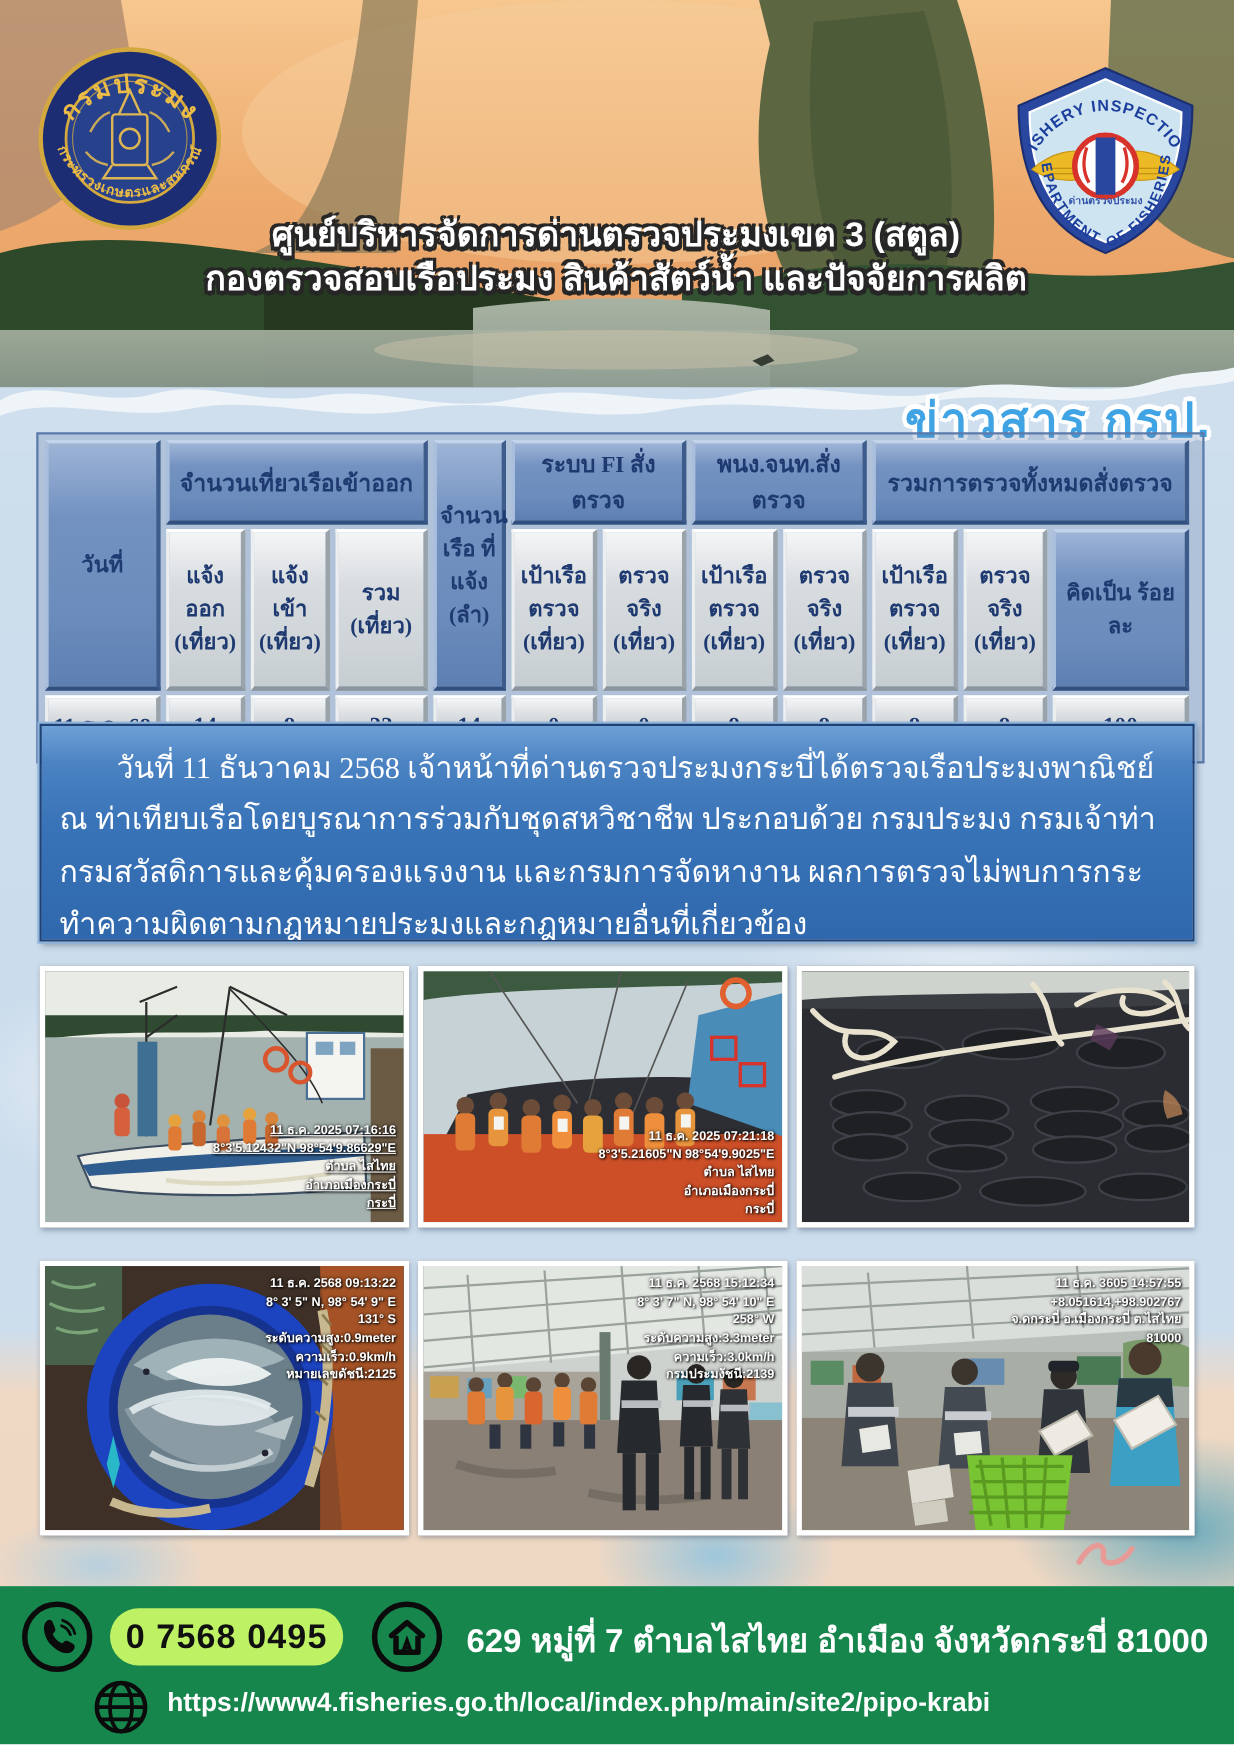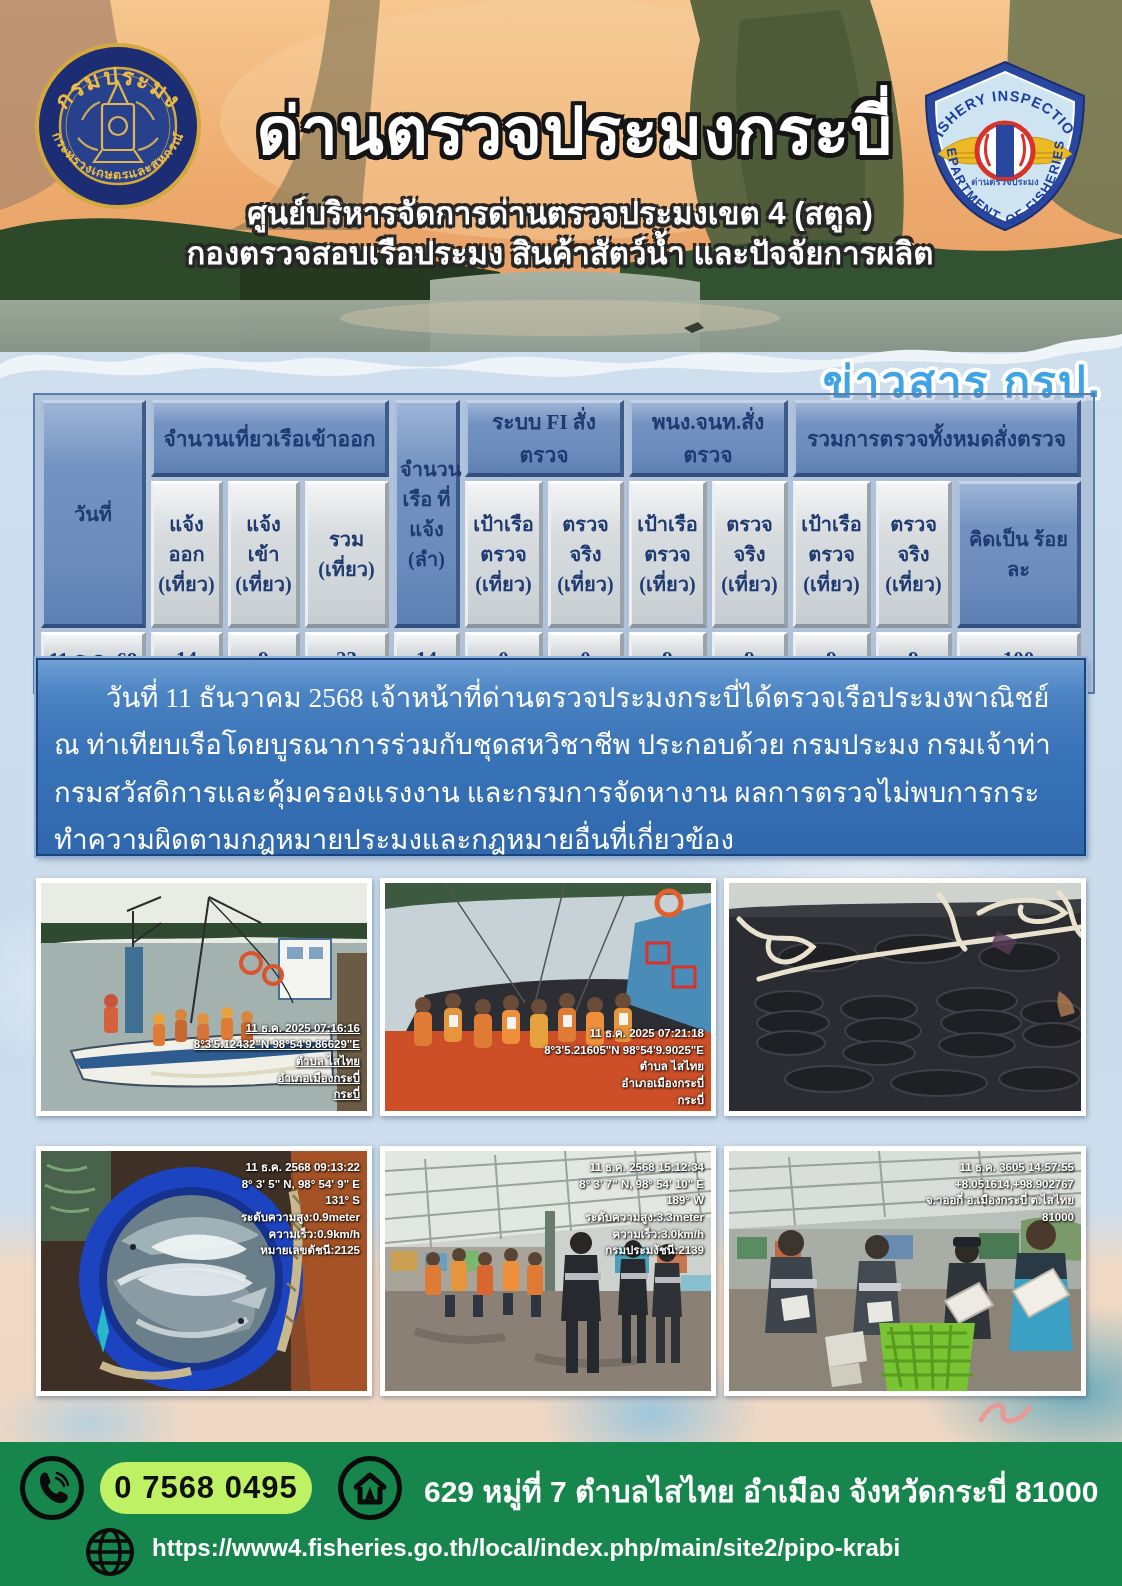--- a/index.html
+++ b/index.html
@@ -155,22 +155,21 @@
       </g>
       <text x="93" y="127" font-size="9.5" font-weight="bold" fill="#3555a8" text-anchor="middle">ด่านตรวจประมง</text>
       <text font-size="13" font-weight="bold" fill="#1c3f9e" letter-spacing="1.5">
         <textPath href="#bLeft" startOffset="46%" text-anchor="middle">DEPARTMENT</textPath>
       </text>
       <text font-size="13" font-weight="bold" fill="#1c3f9e" letter-spacing="1.5">
         <textPath href="#bRight" startOffset="50%" text-anchor="middle">OF FISHERIES</textPath>
       </text>
     </svg>
 
-    <div class="title">ด่านตรวจประมงกระบี่</div>
-    <div class="subtitle sub1">ศูนย์บริหารจัดการด่านตรวจประมงเขต 4 (สตูล)</div>
+    <div class="subtitle sub1">ศูนย์บริหารจัดการด่านตรวจประมงเขต 3 (สตูล)</div>
     <div class="subtitle sub2">กองตรวจสอบเรือประมง สินค้าสัตว์น้ำ และปัจจัยการผลิต</div>
   </div>
 
   <svg class="torn" viewBox="0 0 1122 110" preserveAspectRatio="none">
     <path d="M0,64 C40,40 90,72 140,58 C190,44 230,70 290,60 C350,50 400,78 470,62 C540,46 600,74 670,58 C740,42 800,72 870,54 C930,40 990,66 1050,46 C1080,36 1100,40 1122,34 L1122,110 L0,110 Z" fill="#eef4f8"></path>
     <path d="M0,78 C50,58 110,84 170,72 C240,58 300,86 380,72 C460,58 530,88 610,72 C690,58 760,84 840,66 C910,52 980,74 1050,58 C1080,50 1105,52 1122,46 L1122,110 L0,110 Z" fill="#cfdfee"></path>
   </svg>
   <div class="news-label">ข่าวสาร กรป.</div>
 
   <div class="tbl-wrap">
@@ -446,21 +445,21 @@
         <circle cx="282" cy="102" r="9" fill="#2a2623"></circle>
           <path d="M270,112 L294,112 L297,166 L267,166 Z" fill="#2e3136"></path>
         <rect x="270" y="126" width="27" height="6" fill="#b8bcc0"></rect>
         <rect x="271" y="166" width="9" height="46" fill="#2e3136"></rect>
           <rect x="286" y="166" width="9" height="46" fill="#2e3136"></rect>
       </g>
     </svg>
     <div class="cap cap-top">
       <div>11 ธ.ค. 2568 15:12:34</div>
         <div>8° 3' 7" N, 98° 54' 10" E</div>
-      <div>189° W</div>
+      <div>258° W</div>
         <div>ระดับความสูง:3.3meter</div>
       <div>ความเร็ว:3.0km/h</div>
         <div>กรมประมงัชนี:2139</div>
     </div>
   </div>
 
   <div class="photo" style="left:724px;top:1146px;width:352px;height:240px;">
     <svg width="352" height="240" viewBox="0 0 352 240" preserveAspectRatio="none">
       <rect width="352" height="240" fill="#b9bfba"></rect>
       <path d="M0,0 L352,0 L352,56 L0,78 Z" fill="#dadedb"></path>
@@ -498,21 +497,21 @@
         <path d="M150,172 L246,172 L238,240 L158,240 Z" fill="#79c432"></path>
         <path d="M158,182 L238,182 M156,196 L240,196 M154,210 L242,210 M152,224 L244,224" stroke="#5a9a20" stroke-width="3"></path>
         <path d="M162,176 L172,236 M182,174 L188,238 M202,174 L204,238 M222,174 L218,238" stroke="#5a9a20" stroke-width="3"></path>
       </g>
       <path d="M96,186 l38,-6 l4,30 l-38,6 Z" fill="#dedcd2"></path>
         <path d="M100,216 l30,-4 l3,20 l-30,4 Z" fill="#cfccc0"></path>
     </svg>
     <div class="cap cap-top">
       <div>11 ธ.ค. 3605 14:57:55</div>
         <div>+8.051614,+98.902767</div>
-      <div>จ.าออกี่ อ.เมืองกระบี่ ต.ไสไทย</div>
+      <div>จ.ดกระบี่ อ.เมืองกระบี่ ต.ไสไทย</div>
         <div>81000</div>
     </div>
   </div>
 
   <svg class="squiggle" width="60" height="40" viewBox="0 0 60 40">
     <path d="M6,30 C18,10 30,12 28,24 C26,34 44,34 54,18" stroke="#e89a96" stroke-width="5" fill="none" stroke-linecap="round"></path>
   </svg>
 
   <div class="footer">
     <div class="circle-icon phone-circ">

